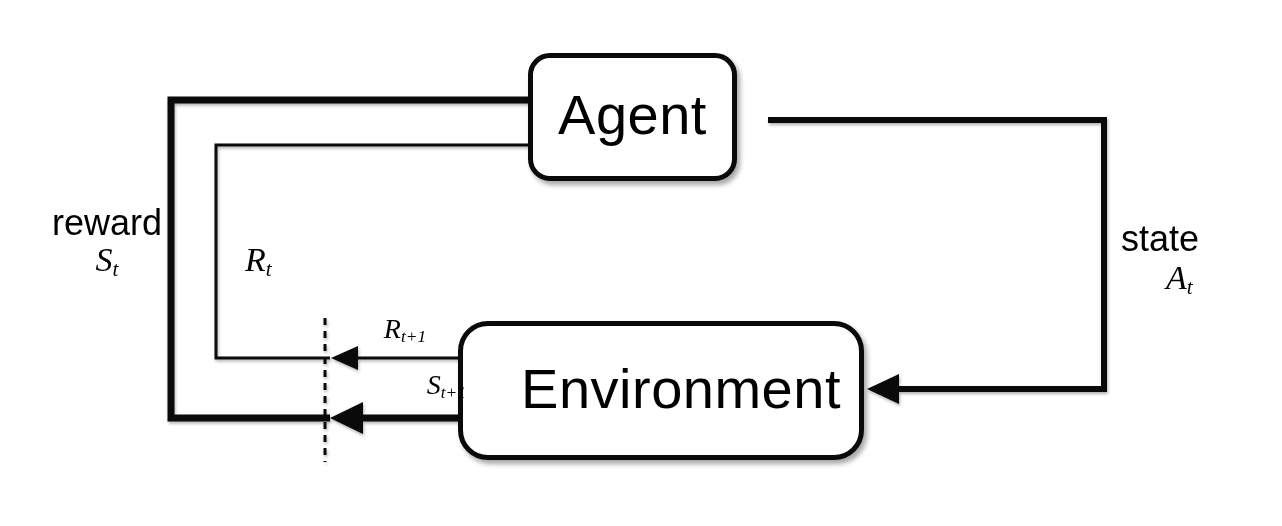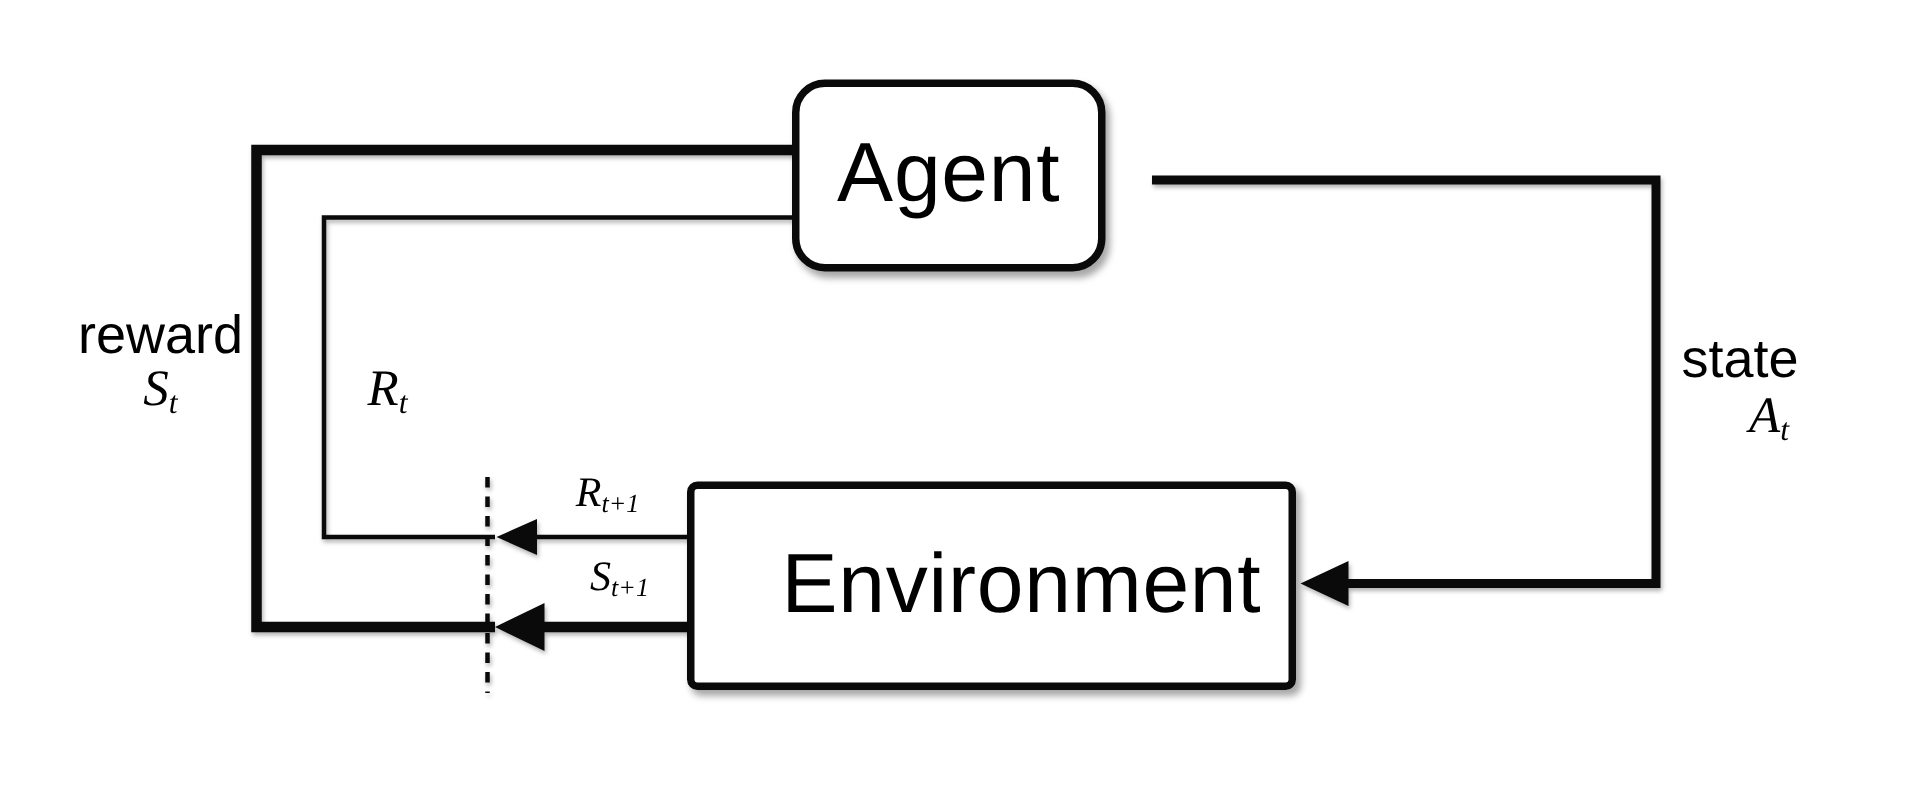--- a/index.html
+++ b/index.html
@@ -39,21 +39,21 @@
     top: 53px;
     width: 209px;
     height: 128px;
     border-radius: 22px;
   }
   .node-environment {
     left: 458px;
     top: 321px;
     width: 406px;
     height: 139px;
-    border-radius: 7px;
+    border-radius: 30px;
     padding-left: 40px;
   }
   .node-label {
     font-size: 56px;
     font-weight: 400;
     letter-spacing: 0.5px;
     line-height: 1;
     padding-bottom: 4px;
   }
   .word-label {
@@ -126,15 +126,15 @@
 
   <div class="word-label center" style="left:51px; top:205px; width:112px;">reward</div>
   <div class="math-label center" style="left:51px; top:243px; width:112px;"><span>S</span><span class="msub">t</span></div>
 
   <div class="math-label" style="left:245px; top:243px;"><span>R</span><span class="msub">t</span></div>
 
   <div class="word-label" style="left:1121px; top:221px;">state</div>
   <div class="math-label" style="left:1118px; top:261px;margin-left:48px;"><span>A</span><span class="msub">t</span></div>
 
   <div class="math-transition math-inline" style="left:340px; top:315px;"><span>R</span><span class="msub">t+1</span></div>
-  <div class="math-transition math-inline" style="left:348px; top:371px;"><span>S</span><span class="msub">t+1</span></div>
+  <div class="math-transition math-inline" style="left:336px; top:371px;text-align:right;"><span>S</span><span class="msub">t+1</span></div>
 
 </div>
 
 </body></html>

